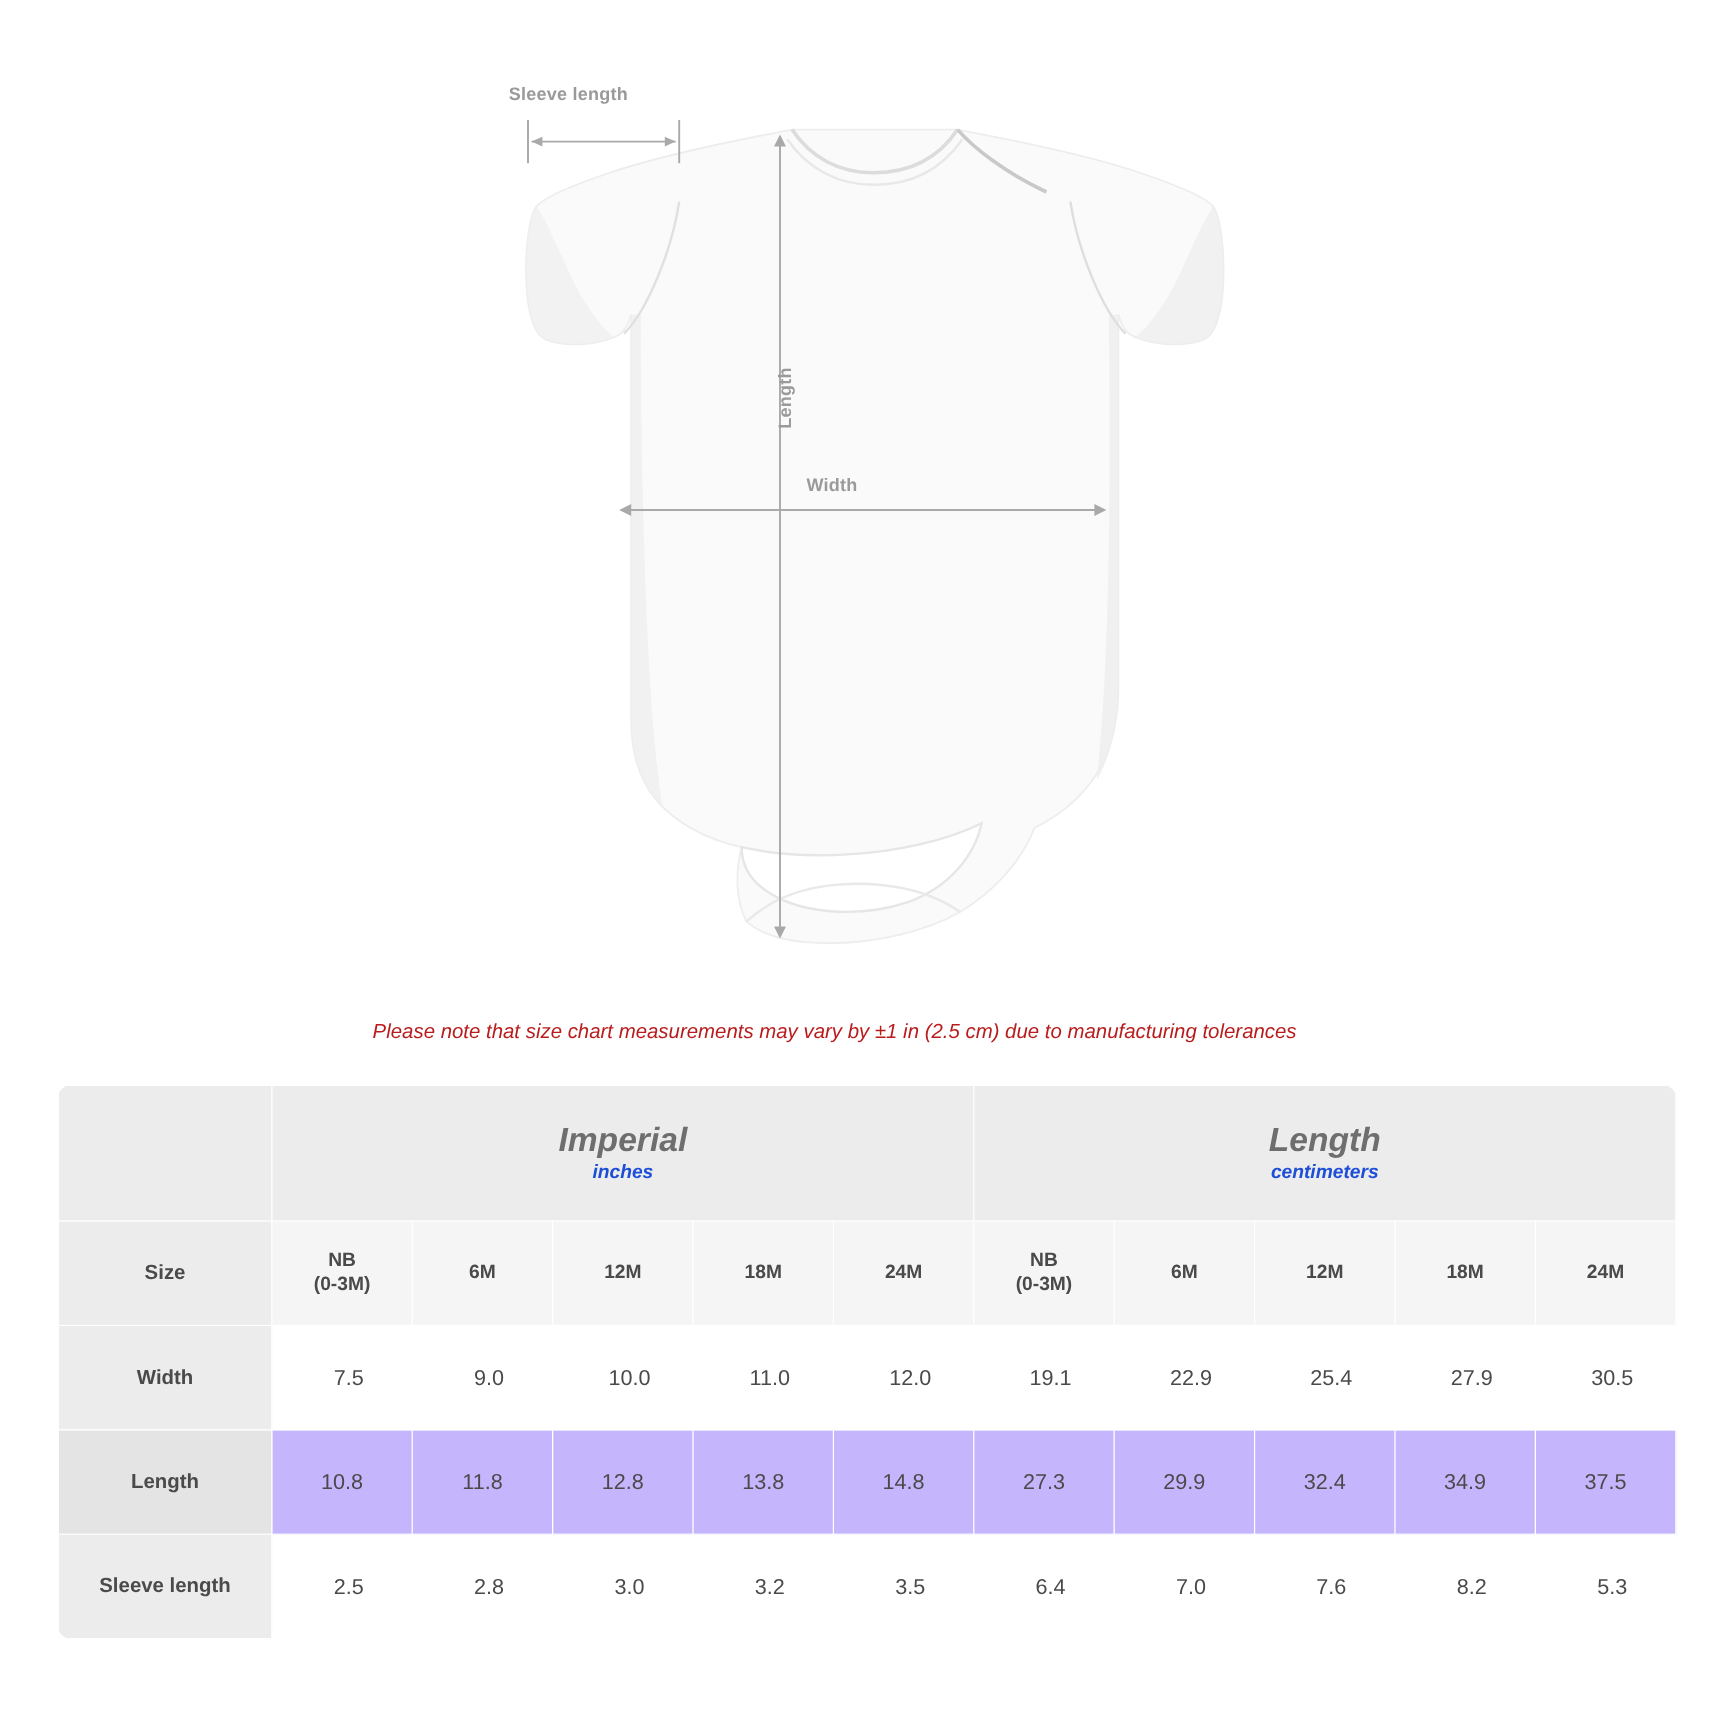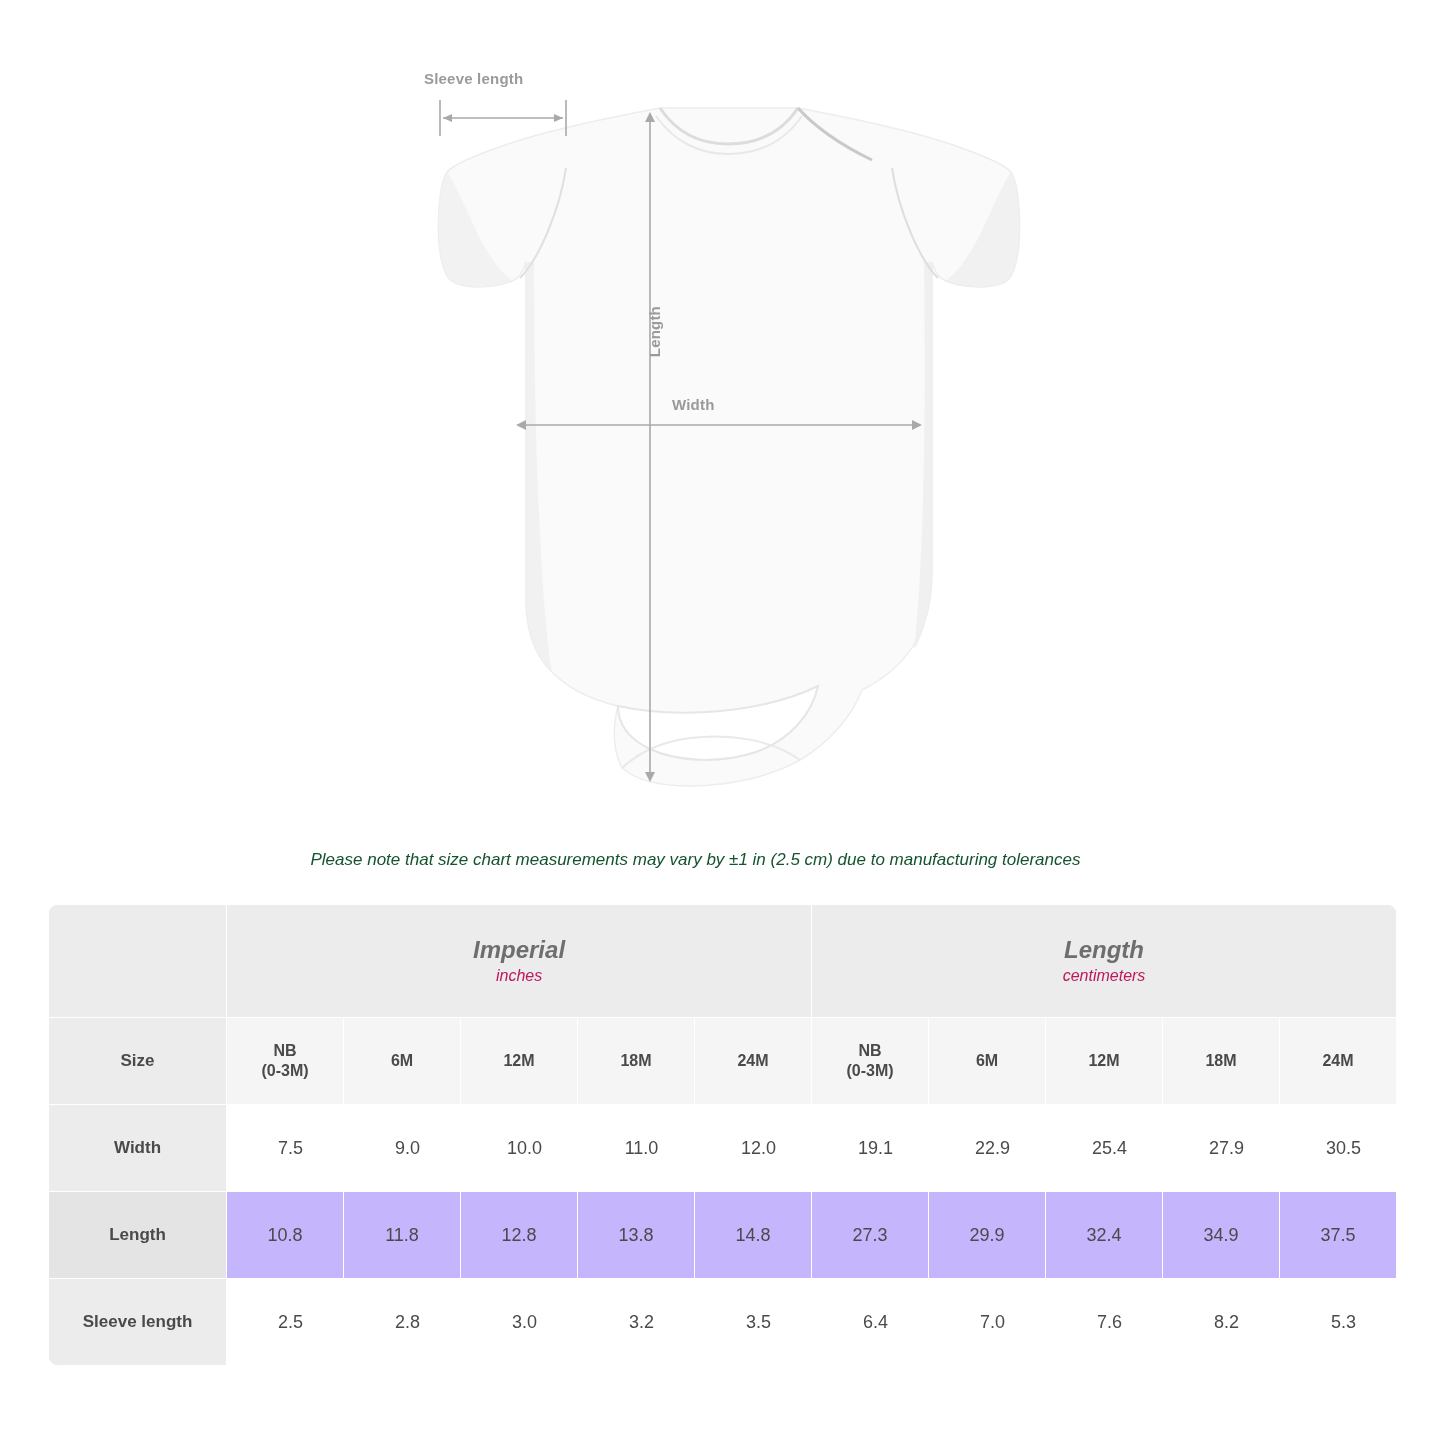--- a/index.html
+++ b/index.html
@@ -63,21 +63,21 @@
   .chart-title {
     font-size: 30px;
     font-weight: bold;
     color: #3d3d3d;
     margin: 0 0 14px 0;
     font-family: "Liberation Sans", sans-serif;
   }
   .chart-note {
     font-size: 17px;
     font-style: italic;
-    color: #14532d;
+    color: #b91c1c;
     margin: 0;
     font-family: "Liberation Sans", sans-serif;
   }
 
   
   .table-wrap {
     margin: 34px 48px 0 48px;
   }
   table.size-table {
     width: 1349px;
@@ -90,31 +90,32 @@
   table.size-table th {
     border: 1px solid #ffffff;
     text-align: center;
     vertical-align: middle;
   }
   .unit-head {
     background: #ececec;
     height: 110px;
   }
   .unit-head .unit-name {
-    font-size: 24px;
+    font-size: 28px;
     font-style: italic;
     font-weight: bold;
     color: #6e6e6e;
     line-height: 1.25;
   }
   .unit-head .unit-sub {
     font-size: 16px;
     font-style: italic;
-    color: #be185d;
+    color: #1d4ed8;
     line-height: 1.4;
+    font-weight: bold;
   }
   .col-head {
     background: #f5f5f5;
     height: 84px;
     font-size: 16px;
     font-weight: bold;
     color: #4a4a4a;
     line-height: 1.25;
   }
   .col-head.size-cell {

